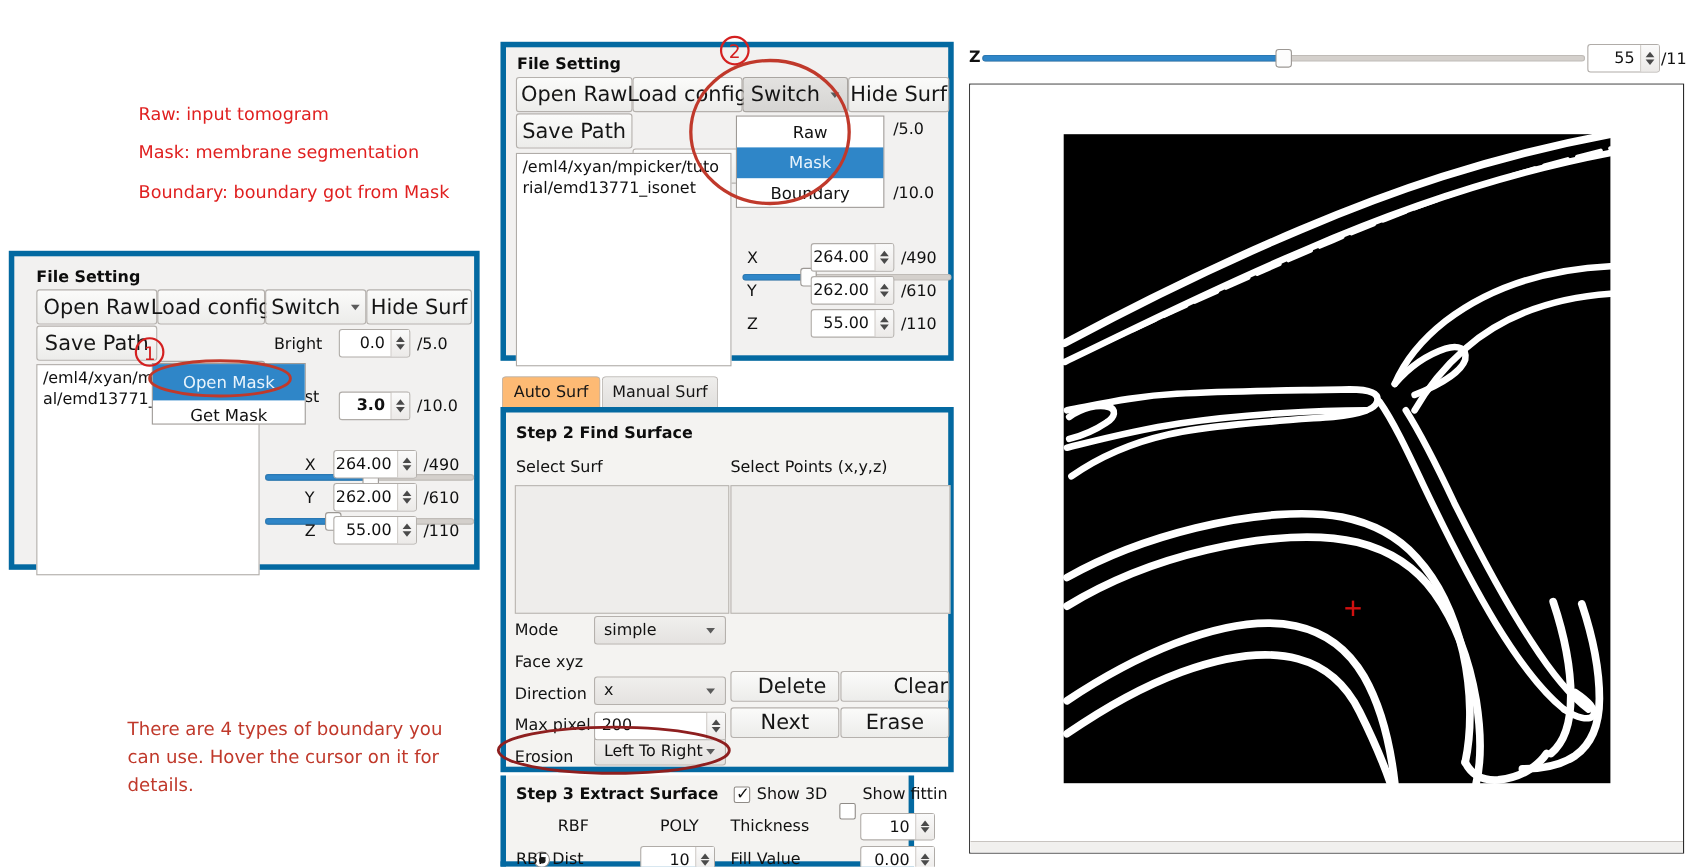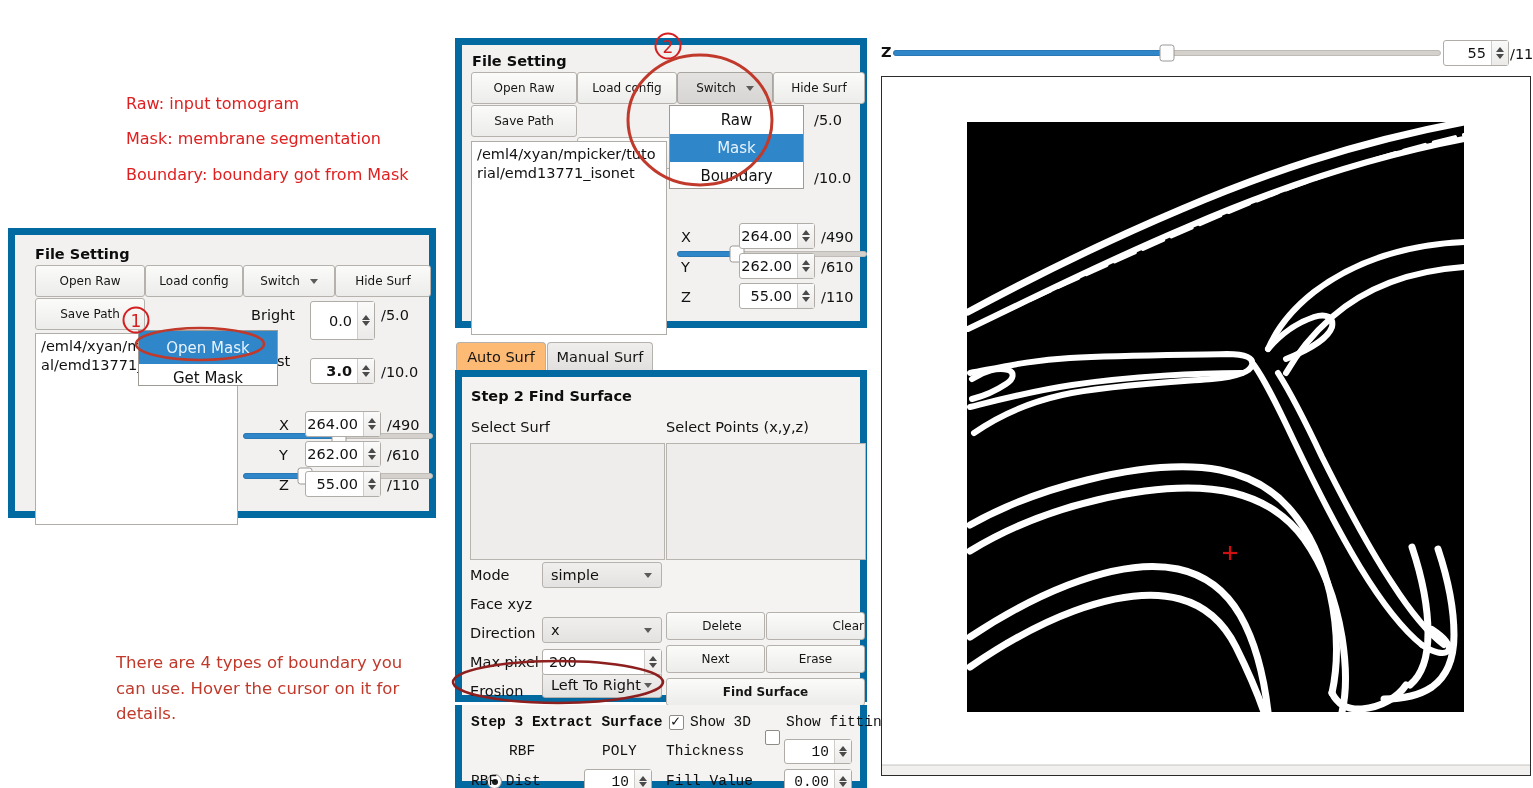--- a/index.html
+++ b/index.html
@@ -14,33 +14,33 @@
   }
   .abs{position:absolute;}
 
   
   .annot{color:#e02020;font-size:16px;line-height:1.95;white-space:nowrap;}
   .annot-block{color:#c0392b;font-size:16.5px;line-height:1.55;}
 
   
   .panel{
     background:#f2f1f0;
-    border:7px solid #0369a1;
+    border:5px solid #0369a1;
     box-sizing:border-box;
   }
   .panel-title{
     font-weight:bold;font-size:14.5px;color:#0d0d0d;
   }
 
   
   .btn{
     background:linear-gradient(#fbfbfa,#ececea);
     border:1px solid #b5b1ad;
     border-radius:3px;
-    font-size:12px;
+    font-size:19px;
     color:#151515;
     display:flex;align-items:center;justify-content:center;
     box-sizing:border-box;
     white-space:nowrap;
   }
   .btn.pressed{
     background:linear-gradient(#e3e2e0,#d6d5d3);
     border-color:#a9a5a1;
   }
   .btn.bold{font-weight:bold;}
@@ -218,21 +218,21 @@
 
   <div class="abs btn" style="left:20px;top:63px;width:110px;height:32px;">
     <span>Save Path</span>
   </div>
   <div class="abs btn btn-split pressed" style="left:130px;top:63px;width:98px;height:32px;">
     <span>Mask</span>
     <span class="caret"></span>
   </div>
 
   <div class="abs lbl" style="left:236px;top:72px;">Bright</div>
-  <div class="abs field" style="left:295px;top:66px;width:65px;height:39px;">
+  <div class="abs field" style="left:295px;top:66px;width:65px;height:26px;">
     <span class="val">0.0</span>
     <span class="spin">
         <span class="up"></span>
         <span class="dn"></span>
       </span>
   </div>
   <div class="abs suffix" style="left:366px;top:72px;">/5.0</div>
 
   <div class="abs slider" style="left:228px;top:128px;width:190px;height:18px;">
     <div class="groove"></div>
@@ -430,26 +430,23 @@
   </div>
   <div class="abs btn" style="left:304px;top:235px;width:99px;height:28px;justify-content:flex-end;">
     <span>Clear</span>
   </div>
   <div class="abs btn" style="left:204px;top:268px;width:99px;height:28px;">
     <span>Next</span>
   </div>
   <div class="abs btn" style="left:304px;top:268px;width:99px;height:28px;">
     <span>Erase</span>
   </div>
-  <div class="abs btn bold" style="left:204px;top:301px;width:199px;height:28px;">
-    <span>Find Surface</span>
-  </div>
-</div>
-
-<div class="abs panel" style="left:455px;top:705px;width:412px;height:83px;background:#f4f3f1;border-top:none;font-family:Liberation Mono, monospace;">
+</div>
+
+<div class="abs panel" style="left:455px;top:705px;width:376px;height:83px;background:#f4f3f1;border-top:none;">
   <div class="abs panel-title" style="left:9px;top:9px;">Step 3 Extract Surface</div>
 
   <div class="abs chk on" style="left:207px;top:10px;"></div>
   <div class="abs lbl" style="left:228px;top:9px;">Show 3D</div>
 
   <div class="abs chk" style="left:303px;top:10px;"></div>
   <div class="abs lbl" style="left:324px;top:9px;">Show fittin</div>
 
   <div class="abs radio on" style="left:25px;top:39px;"></div>
   <div class="abs lbl" style="left:47px;top:38px;">RBF</div>

